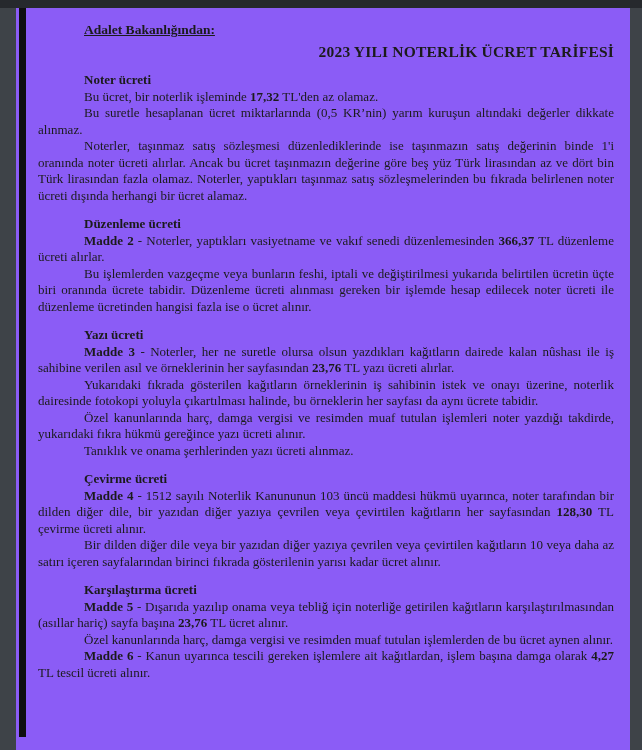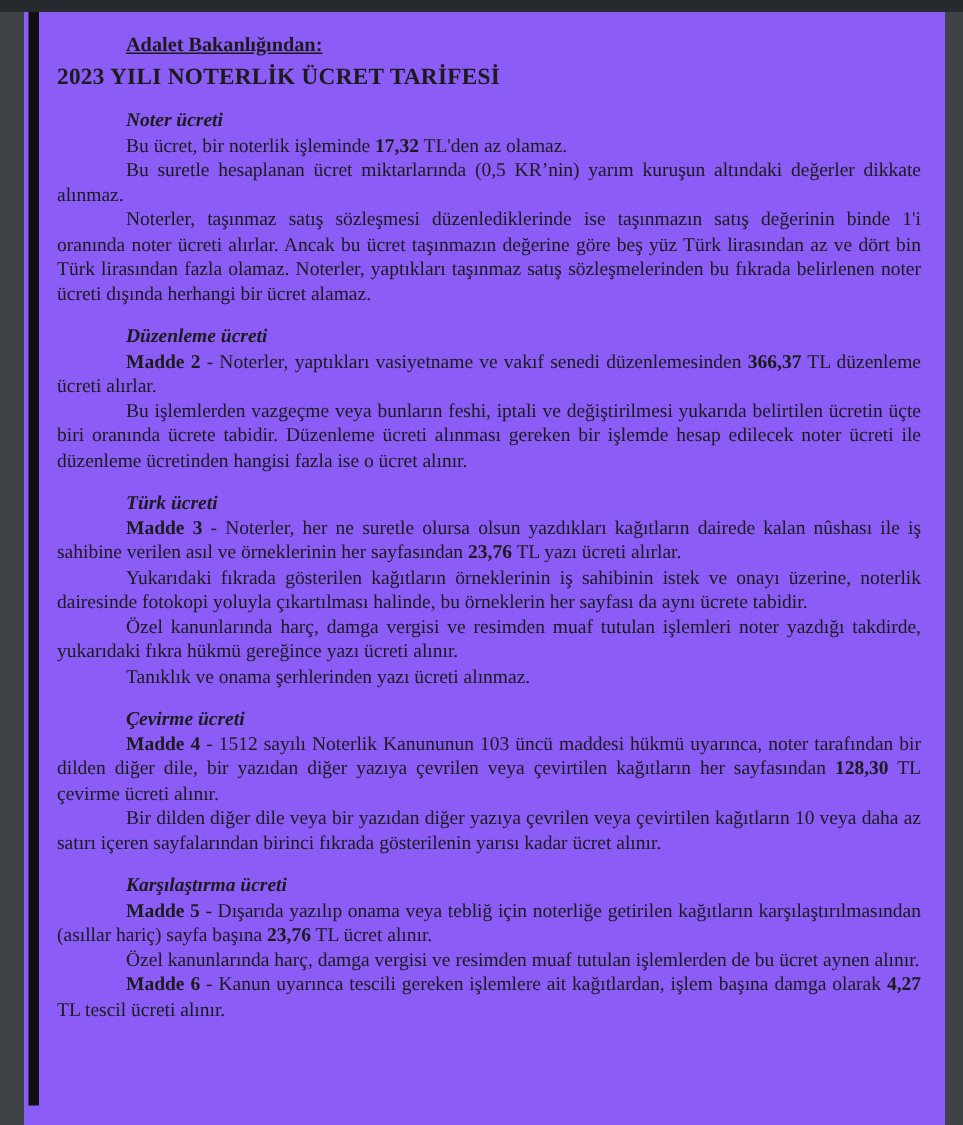--- a/index.html
+++ b/index.html
@@ -39,37 +39,36 @@
   }
   .issuer {
     margin: 8px 0 0 46px;
     font-size: 13.5px;
     font-weight: bold;
     text-decoration: underline;
     line-height: 17px;
   }
   .doc-title {
     margin: 4px 0 0 0;
-    text-align: left;
+    text-align: right;
     font-size: 15.5px;
     font-weight: bold;
     line-height: 19px;
     letter-spacing: 0.2px;
   }
   .doc-body {
     margin-top: 0;
     font-size: 13px;
     line-height: 16.5px;
     text-align: justify;
   }
   .section-heading {
     margin: 12px 0 0 46px;
     padding: 0;
     font-weight: bold;
-    font-style: italic;
   }
   .section-heading.tight { margin-top: 0; }
   .doc-body .section-heading:first-child { margin-top: 11px; }
   .para {
     margin: 0;
     padding: 0;
     text-indent: 46px;
   }
   .para b { font-weight: bold; }
 </style>
@@ -84,21 +83,21 @@
     <p class="issuer">Adalet Bakanlığından:</p>
     <p class="doc-title">2023 YILI NOTERLİK ÜCRET TARİFESİ</p>
     <div class="doc-body">
         <p class="section-heading">Noter ücreti</p>
         <p class="para"><span>Bu ücret, bir noterlik işleminde </span><b>17,32</b><span> TL'den az olamaz.</span></p>
         <p class="para"><span>Bu suretle hesaplanan ücret miktarlarında (0,5 KR’nin) yarım kuruşun altındaki değerler dikkate alınmaz.</span></p>
         <p class="para"><span>Noterler, taşınmaz satış sözleşmesi düzenlediklerinde ise taşınmazın satış değerinin binde 1'i oranında noter ücreti alırlar. Ancak bu ücret taşınmazın değerine göre beş yüz Türk lirasından az ve dört bin Türk lirasından fazla olamaz. Noterler, yaptıkları taşınmaz satış sözleşmelerinden bu fıkrada belirlenen noter ücreti dışında herhangi bir ücret alamaz.</span></p>
         <p class="section-heading">Düzenleme ücreti</p>
         <p class="para"><b>Madde 2</b><span> - Noterler, yaptıkları vasiyetname ve vakıf senedi düzenlemesinden </span><b>366,37</b><span> TL düzenleme ücreti alırlar.</span></p>
         <p class="para"><span>Bu işlemlerden vazgeçme veya bunların feshi, iptali ve değiştirilmesi yukarıda belirtilen ücretin üçte biri oranında ücrete tabidir. Düzenleme ücreti alınması gereken bir işlemde hesap edilecek noter ücreti ile düzenleme ücretinden hangisi fazla ise o ücret alınır.</span></p>
-        <p class="section-heading">Türk ücreti</p>
+        <p class="section-heading">Yazı ücreti</p>
         <p class="para"><b>Madde 3</b><span> - Noterler, her ne suretle olursa olsun yazdıkları kağıtların dairede kalan nûshası ile iş sahibine verilen asıl ve örneklerinin her sayfasından </span><b>23,76</b><span> TL yazı ücreti alırlar.</span></p>
         <p class="para"><span>Yukarıdaki fıkrada gösterilen kağıtların örneklerinin iş sahibinin istek ve onayı üzerine, noterlik dairesinde fotokopi yoluyla çıkartılması halinde, bu örneklerin her sayfası da aynı ücrete tabidir.</span></p>
         <p class="para"><span>Özel kanunlarında harç, damga vergisi ve resimden muaf tutulan işlemleri noter yazdığı takdirde, yukarıdaki fıkra hükmü gereğince yazı ücreti alınır.</span></p>
         <p class="para"><span>Tanıklık  ve onama şerhlerinden yazı ücreti alınmaz.</span></p>
         <p class="section-heading">Çevirme ücreti</p>
         <p class="para"><b>Madde 4</b><span> - 1512 sayılı Noterlik Kanununun 103 üncü maddesi hükmü uyarınca, noter tarafından bir dilden diğer dile, bir yazıdan diğer yazıya çevrilen veya çevirtilen kağıtların her sayfasından </span><b>128,30</b><span> TL çevirme ücreti alınır.</span></p>
         <p class="para"><span>Bir dilden diğer dile veya bir yazıdan diğer yazıya çevrilen veya çevirtilen kağıtların 10 veya daha az satırı içeren sayfalarından birinci fıkrada gösterilenin yarısı kadar ücret alınır.</span></p>
         <p class="section-heading">Karşılaştırma ücreti</p>
         <p class="para"><b>Madde 5</b><span> - Dışarıda yazılıp onama veya tebliğ için noterliğe getirilen kağıtların karşılaştırılmasından (asıllar hariç) sayfa başına </span><b>23,76</b><span> TL ücret alınır.</span></p>
         <p class="para"><span>Özel kanunlarında harç, damga vergisi ve resimden muaf tutulan işlemlerden de bu ücret aynen alınır.</span></p>

